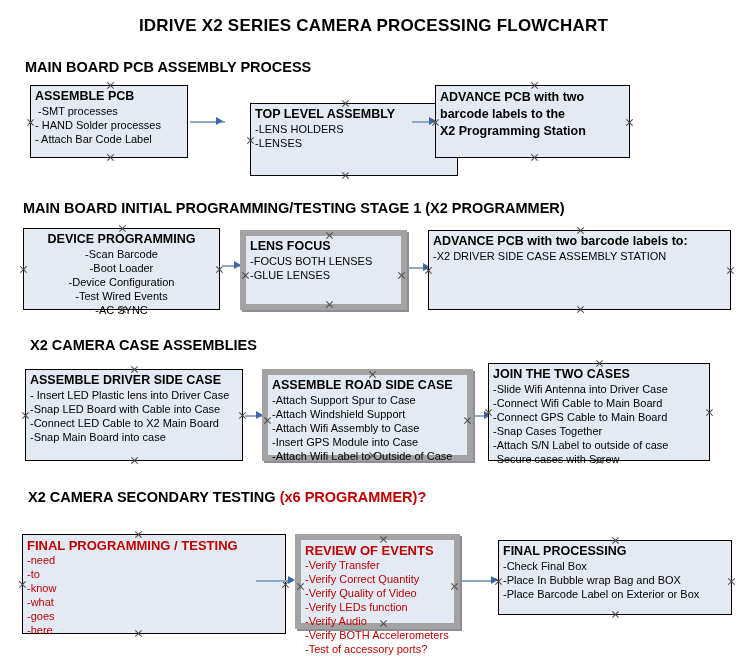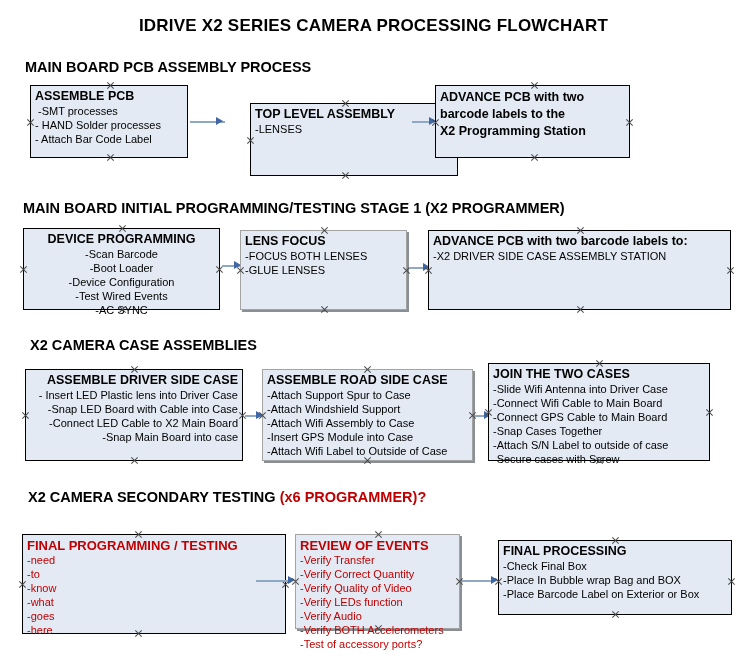--- a/index.html
+++ b/index.html
@@ -32,21 +32,21 @@
   
   .box{
     position:absolute;
     background:#e3eaf4;
     border:1px solid #000000;
     box-sizing:border-box;
     padding:3px 4px 14px 4px;
     overflow:visible;
   }
   .box.shadow{
-    border:1px solid #a3a3a3;
+    border:6px solid #a3a3a3;
     box-shadow:2px 2px 0 0 #8a8e95;
   }
   .box .bt{
     font-size:12.5px;font-weight:bold;color:#000000;
     line-height:15px;white-space:nowrap;
   }
   .box .ln{
     font-size:11px;color:#000000;line-height:14px;white-space:nowrap;
   }
   .box .bt.red, .box .ln.red{color:#c00000;}
@@ -89,20 +89,21 @@
     <div class="hx" style="left:75px;top:-5px;"></div>
     <div class="hx" style="left:75px;bottom:-5px;"></div>
     <div class="hx" style="left:-5px;top:32px;"></div>
   </div>
 
   <div class="conn" style="left:190px;top:121px;width:35px;"></div>
   <div class="arrow" style="left:216px;top:117px;"></div>
 
   <div class="box" style="left:222px;top:103px;width:208px;height:73px;margin-left:28px;">
     <div class="bt">TOP LEVEL ASSEMBLY</div>
+    <div class="ln">-LENS HOLDERS</div>
     <div class="ln">-LENSES</div>
     <div class="hx" style="left:90px;top:-5px;"></div>
     <div class="hx" style="left:90px;bottom:-5px;"></div>
     <div class="hx" style="left:-5px;top:32px;"></div>
     <div class="hx" style="right:-5px;top:32px;"></div>
   </div>
 
   <div class="conn" style="left:412px;top:121px;width:22px;"></div>
   <div class="arrow" style="left:429px;top:117px;"></div>
 
@@ -155,21 +156,21 @@
     <div class="hx" style="left:147px;top:-5px;"></div>
     <div class="hx" style="left:147px;bottom:-5px;"></div>
     <div class="hx" style="left:-5px;top:35px;"></div>
     <div class="hx" style="right:-5px;top:35px;"></div>
   </div>
 
   <div class="section-head" style="left:30px;top:337px;">
     <span>X2 CAMERA CASE ASSEMBLIES</span>
   </div>
 
-  <div class="box" style="left:25px;top:369px;width:218px;height:92px;text-align:right;">
+  <div class="box" style="left:25px;top:369px;width:218px;height:92px;">
     <div class="bt">ASSEMBLE DRIVER SIDE CASE</div>
     <div class="ln">- Insert LED Plastic lens into Driver Case</div>
     <div class="ln">-Snap LED Board with Cable into Case</div>
     <div class="ln">-Connect LED Cable to X2 Main Board</div>
     <div class="ln">-Snap Main Board into case</div>
     <div class="hx" style="left:104px;top:-5px;"></div>
     <div class="hx" style="left:104px;bottom:-5px;"></div>
     <div class="hx" style="left:-5px;top:41px;"></div>
     <div class="hx" style="right:-5px;top:41px;"></div>
   </div>

